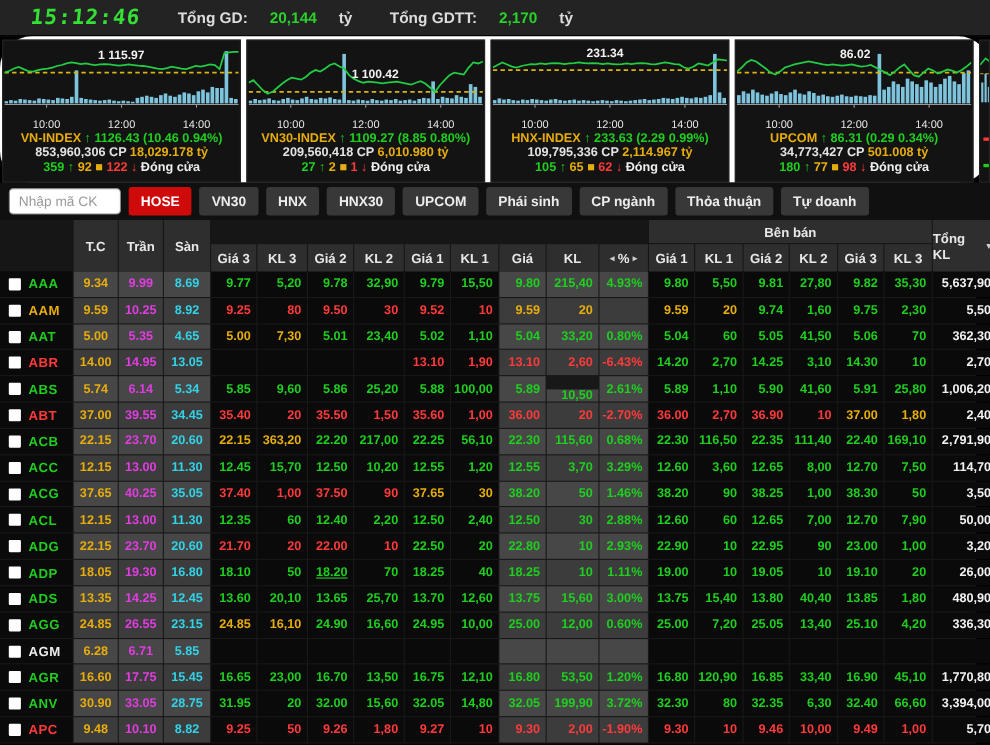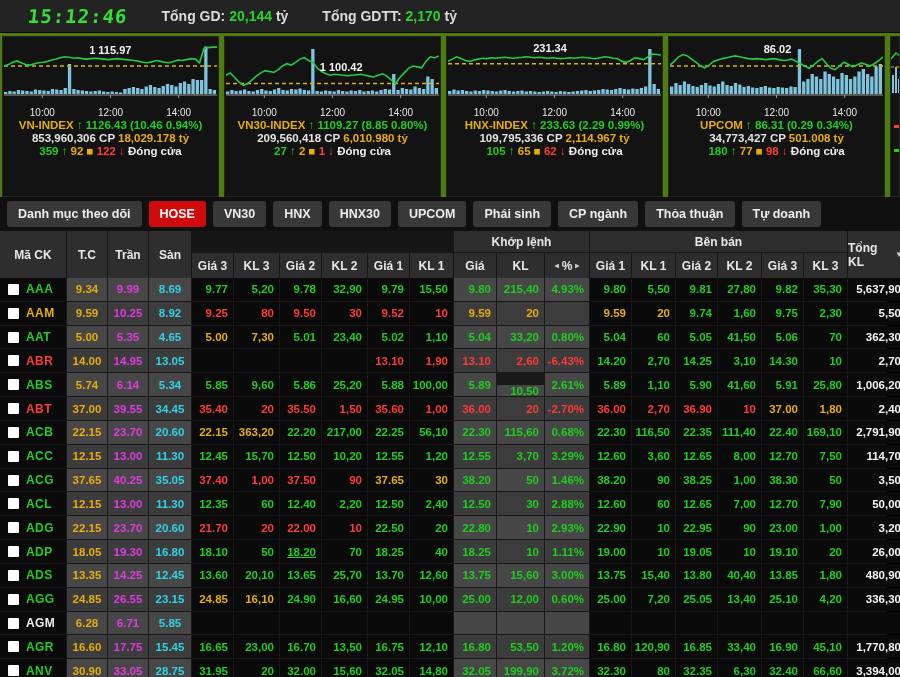--- a/index.html
+++ b/index.html
@@ -7,23 +7,23 @@
   *{box-sizing:border-box;}
 
   
   .topbar{height:33px;background:#232323;border-bottom:1px solid #000;display:flex;align-items:center;}
   .logo{width:100px;display:flex;flex-direction:column;align-items:center;justify-content:center;line-height:1;}
   .logo .brand{color:#c41515;font-weight:bold;font-style:italic;font-size:20px;letter-spacing:1px;position:relative;}
   .logo .dots{color:#7a1010;font-size:4px;letter-spacing:2px;margin-top:1px;}
   .clock{margin-left:28px;color:#35e035;font-family:"DejaVu Sans Mono",monospace;font-weight:bold;
     font-size:19px;transform:skewX(-6deg);letter-spacing:1px;}
   .tot{margin-left:34px;font-size:14px;color:#dcdcdc;font-weight:bold;}
-  .tot b{color:#28d228;margin:0 0;}
+  .tot b{color:#28d228;margin:0 16px;}
   
-  .charts{height:164px;background:#4d7c0f;display:flex;padding:3px 0 0 2px;}
+  .charts{height:133px;background:#ffffff;display:flex;padding:3px 0 0 2px;border-radius:29px;}
   .panel{width:217px;margin-right:5px;background:#131313;border:1px solid #242424;padding:2px 1px 0 1px;}
   .axis-labels{height:12px;position:relative;color:#e6e6e6;font-size:10px;}
   .axis-labels span{position:absolute;transform:translateX(-50%);top:0;}
   .pline{height:13px;text-align:center;font-size:11.5px;font-weight:bold;white-space:nowrap;overflow:hidden;}
   .sliver{flex:1;background:#131313;border:1px solid #242424;position:relative;overflow:hidden;}
   .sliver .m1{position:absolute;left:3px;top:88px;width:7px;height:3px;background:#ff3a3a;}
   .sliver .m2{position:absolute;left:3px;top:112px;width:7px;height:3px;background:#1fce1f;}
 
   
   .tabbar{height:34px;background:#101010;display:flex;align-items:center;white-space:nowrap;overflow:hidden;}
@@ -332,40 +332,38 @@
       <rect x="7" y="42" width="2" height="14" fill="#7fc4dd"></rect>
       <polyline points="0,22 5,16 10,20 12,12" stroke="#22cc44" stroke-width="1.5" fill="none"></polyline>
       <line x1="0" y1="30" x2="12" y2="30" stroke="#d8b511" stroke-dasharray="3 2"></line>
     </svg>
     <div class="m1"></div>
     <div class="m2"></div>
   </div>
 </div>
 
 <div class="tabbar" id="tabbar">
-
-<div class="tab">Danh mục theo dõi</div>
+  <input class="searchbox" placeholder="Nhập mã CK" style="">
+
     <div class="tab active">HOSE</div>
     <div class="tab">VN30</div>
     <div class="tab">HNX</div>
     <div class="tab">HNX30</div>
     <div class="tab">UPCOM</div>
     <div class="tab">Phái sinh</div>
     <div class="tab">CP ngành</div>
     <div class="tab">Thỏa thuận</div>
     <div class="tab">Tự doanh</div>
   </div>
 
 <div class="thead" id="thead">
     <div class="hg">
-      <div class="hcell" style="grid-area: 1 / 1 / 3;">Mã CK</div>
       <div class="hcell" style="grid-area: 1 / 2 / 3;">T.C</div>
       <div class="hcell" style="grid-area: 1 / 3 / 3;">Trần</div>
       <div class="hcell" style="grid-area: 1 / 4 / 3;">Sàn</div>
-      <div class="hcell" style="grid-area: 1 / 11 / auto / 14;">Khớp lệnh</div>
       <div class="hcell" style="grid-area: 1 / 14 / auto / 20;">Bên bán</div>
       <div class="hcell" style="grid-area: 1 / 20 / 3;">
         <span>Tổng KL</span>
         <small>▼</small>
       </div>
       <div class="hcell" style="grid-area: 2 / 5;">Giá 3</div>
       <div class="hcell" style="grid-area: 2 / 6;">KL 3</div>
       <div class="hcell" style="grid-area: 2 / 7;">Giá 2</div>
       <div class="hcell" style="grid-area: 2 / 8;">KL 2</div>
       <div class="hcell" style="grid-area: 2 / 9;">Giá 1</div>

